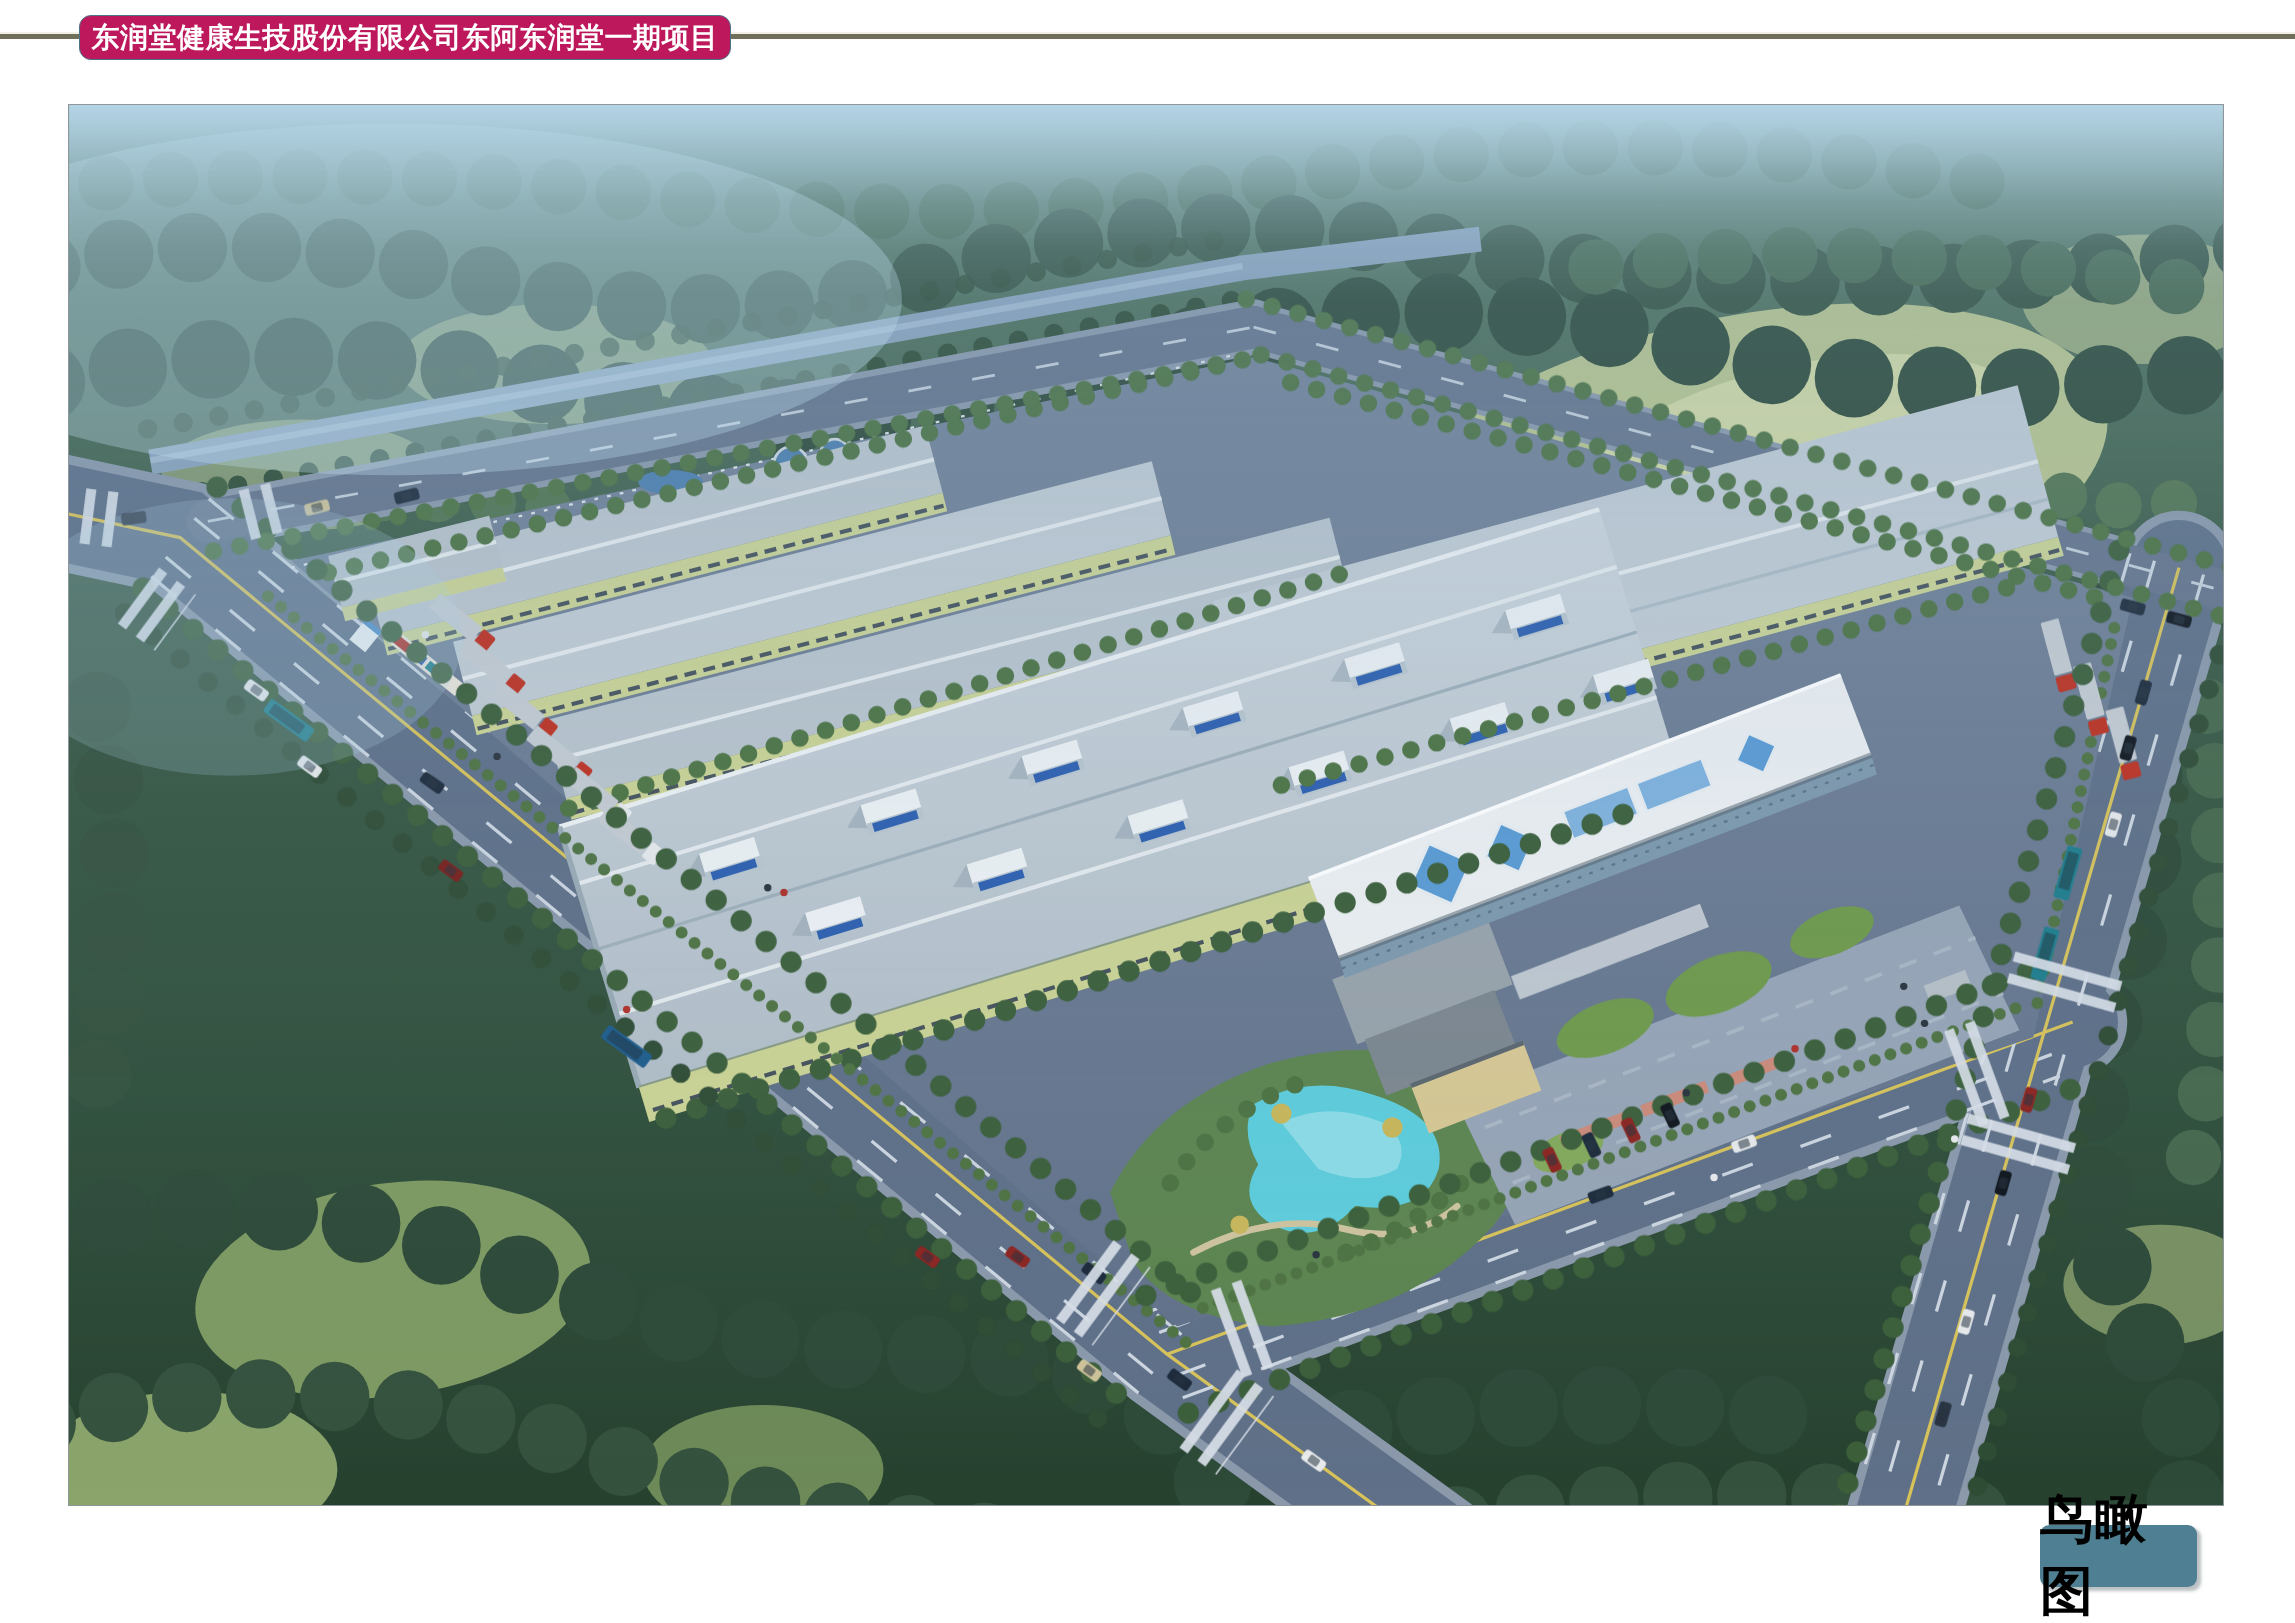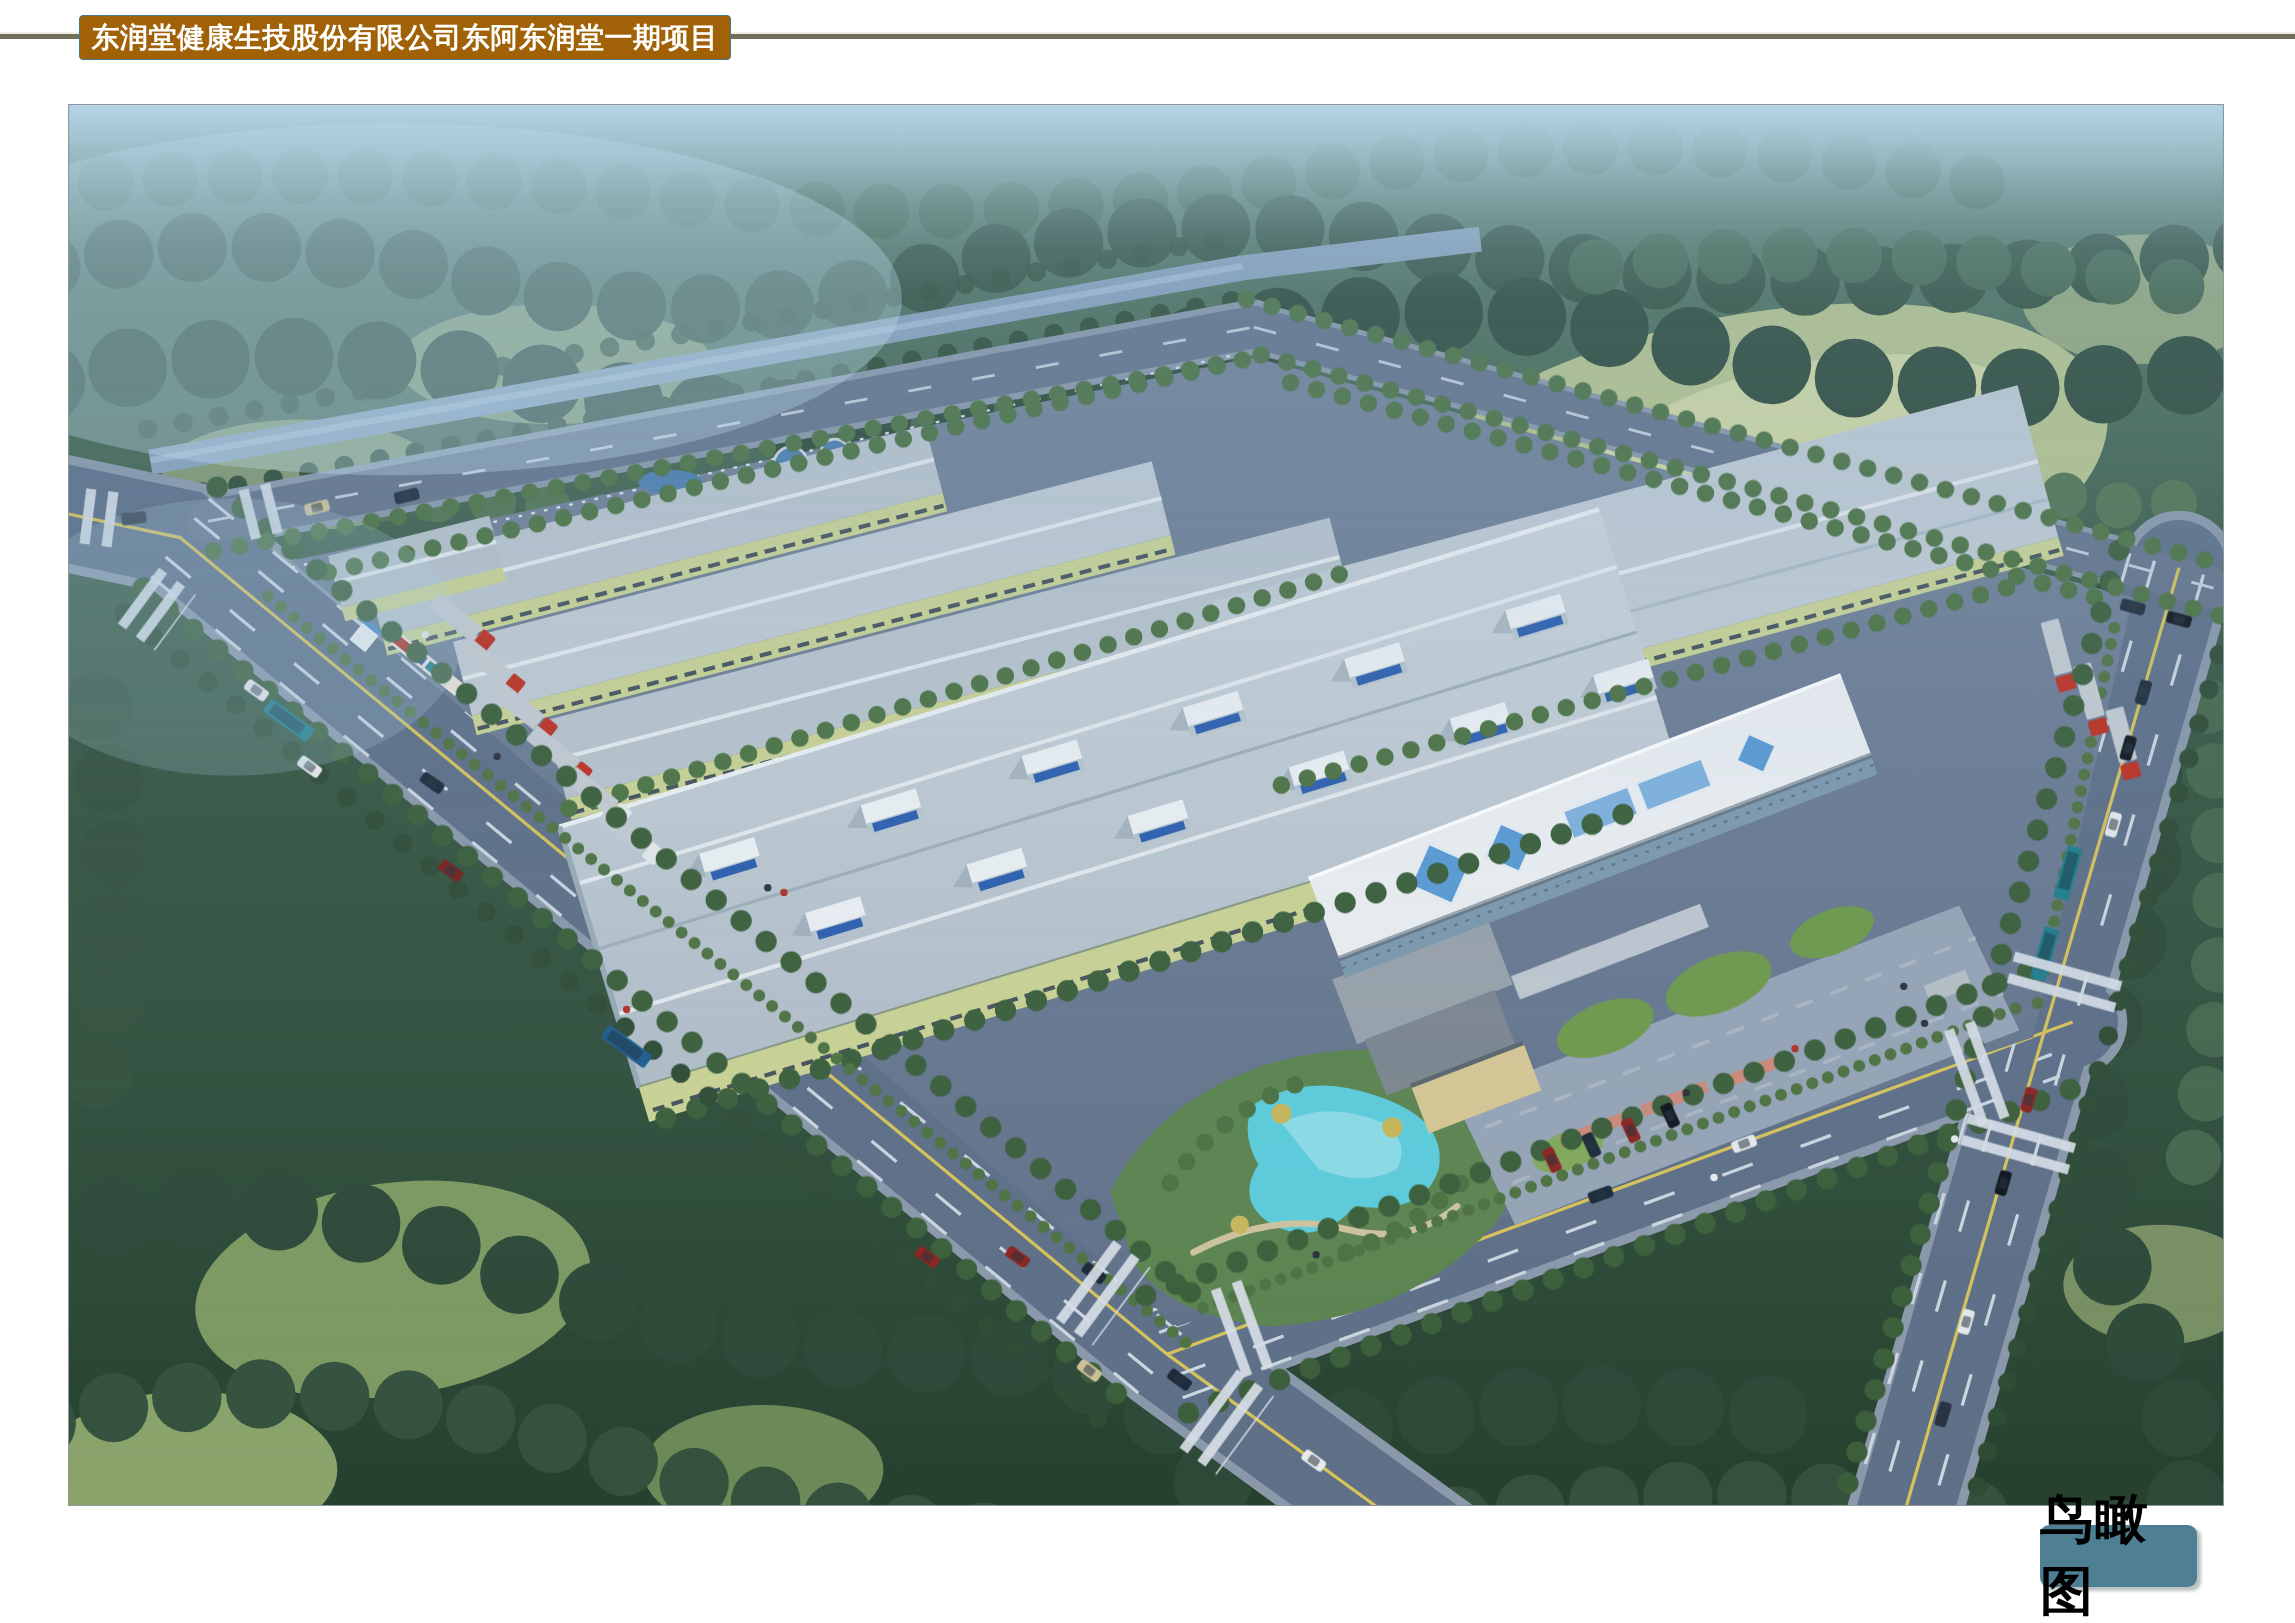--- a/index.html
+++ b/index.html
@@ -7,21 +7,21 @@
     width:2295px;height:1623px;position:relative;overflow:hidden;
     background:#ffffff;font-family:"Liberation Sans","DejaVu Sans",sans-serif;
   }
   .hr{
     position:absolute;left:0;top:32px;width:2295px;height:6.5px;
     background:linear-gradient(180deg,#f0f0e6 0 1.9px,#6f6f5a 1.9px 100%);
     z-index:1;
   }
   .title-bar{
     position:absolute;left:79px;top:15.3px;width:652px;height:45px;
-    background:#a16207;border:1.4px solid #48758a;border-radius:4px;
+    background:#be185d;border:1.4px solid #48758a;border-radius:12px;
     box-sizing:border-box;display:flex;align-items:center;justify-content:center;
     z-index:2;
   }
   .title-bar span{
     color:#ffffff;font-size:28px;font-weight:bold;letter-spacing:0.5px;white-space:nowrap;
   }
   .frame{
     position:absolute;left:68px;top:104px;width:2154px;height:1400px;
     border:0.9px solid #8f969c;background:#9cc3d8;z-index:0;
   }

